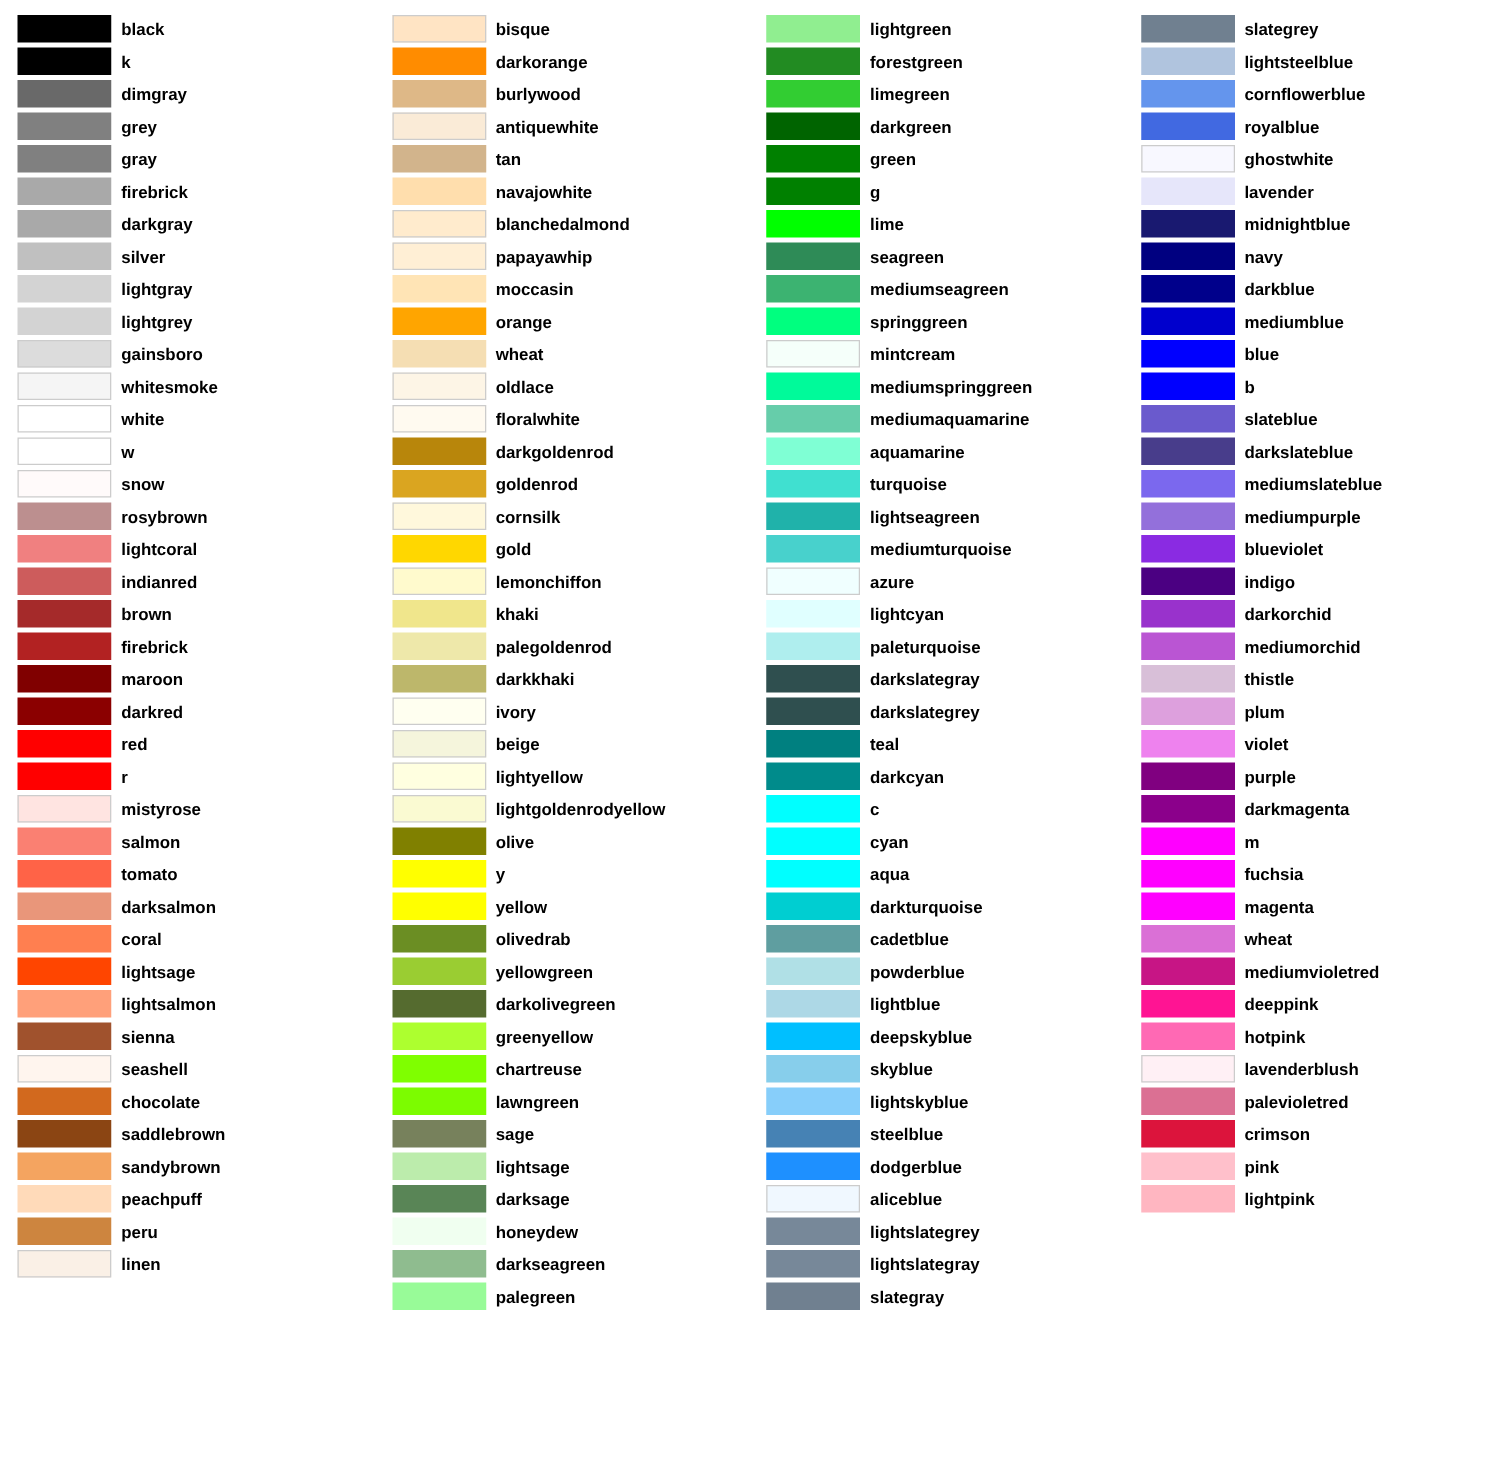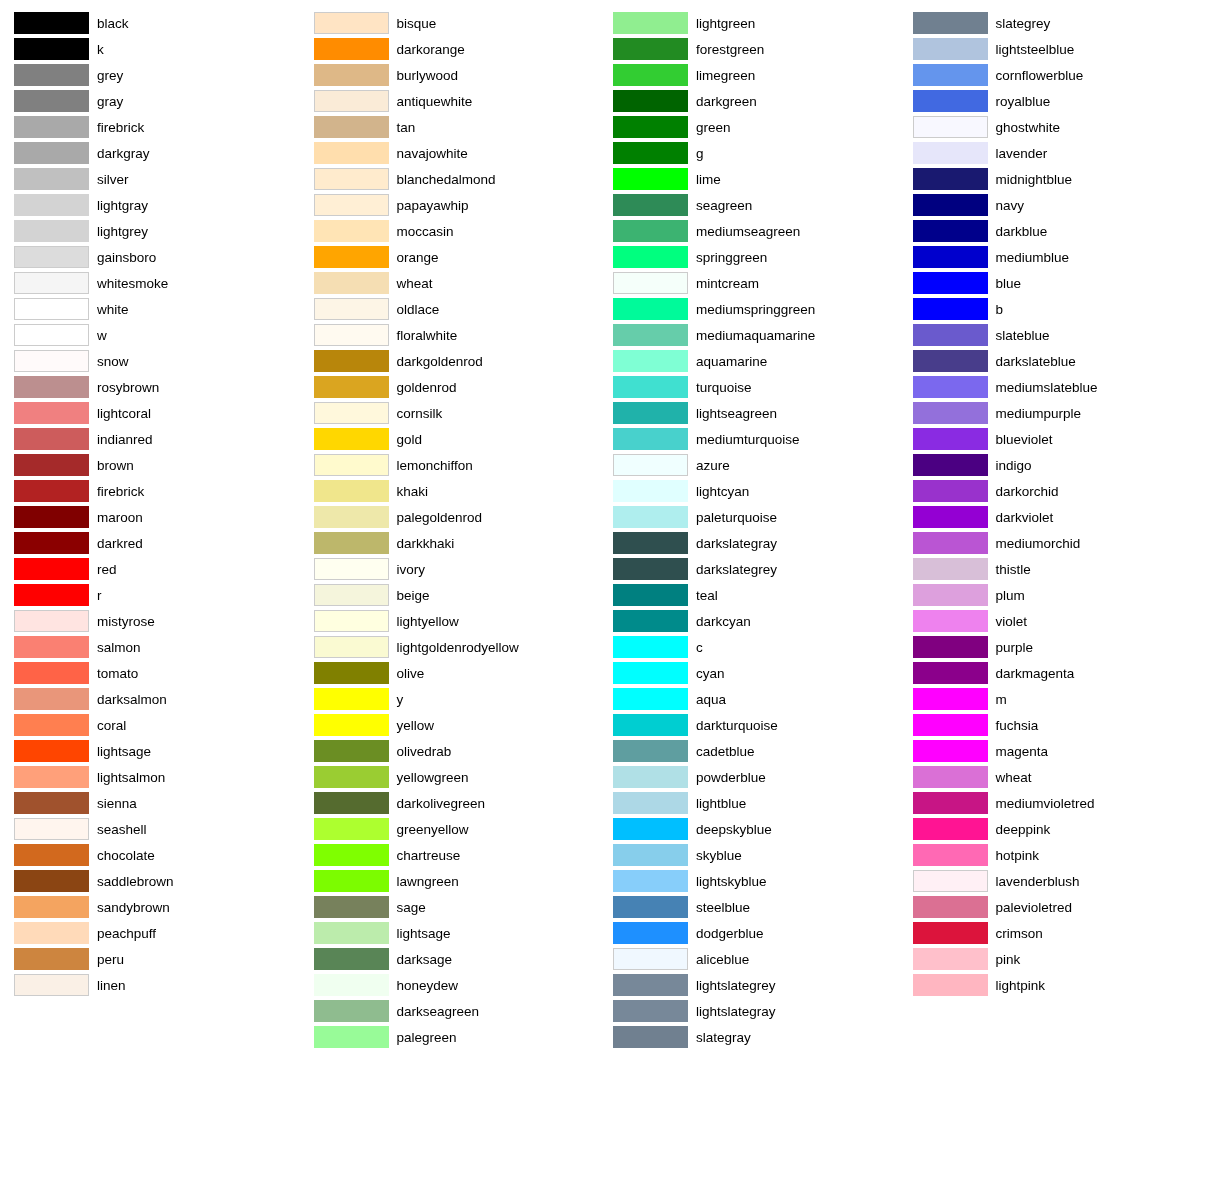--- a/index.html
+++ b/index.html
@@ -6,20 +6,21 @@
     body {
       font-family: Arial, sans-serif;
       font-size: 14px;
       background: white;
       padding: 10px;
     }
     .grid {
       display: grid;
       grid-template-columns: repeat(4, 1fr);
       gap: 12px;
+      font-weight: bold;
     }
     .column {
       display: flex;
       flex-direction: column;
     }
     .color-item {
       display: flex;
       align-items: center;
       height: 26px;
       padding: 2px 4px;
@@ -42,20 +43,24 @@
 <div class="column">
       <div class="color-item">
         <div class="color-swatch" style="background-color: rgb(0, 0, 0);"></div>
         <span class="color-name">black</span>
       </div>
       <div class="color-item">
         <div class="color-swatch" style="background-color: rgb(0, 0, 0);"></div>
         <span class="color-name">k</span>
       </div>
       <div class="color-item">
+        <div class="color-swatch" style="background-color: rgb(105, 105, 105);"></div>
+        <span class="color-name">dimgray</span>
+      </div>
+      <div class="color-item">
         <div class="color-swatch" style="background-color: rgb(128, 128, 128);"></div>
         <span class="color-name">grey</span>
       </div>
       <div class="color-item">
         <div class="color-swatch" style="background-color: rgb(128, 128, 128);"></div>
         <span class="color-name">gray</span>
       </div>
       <div class="color-item">
         <div class="color-swatch" style="background-color: rgb(169, 169, 169);"></div>
         <span class="color-name">firebrick</span>
@@ -586,24 +591,20 @@
         <div class="color-swatch" style="background-color: rgb(138, 43, 226);"></div>
         <span class="color-name">blueviolet</span>
       </div>
       <div class="color-item">
         <div class="color-swatch" style="background-color: rgb(75, 0, 130);"></div>
         <span class="color-name">indigo</span>
       </div>
       <div class="color-item">
         <div class="color-swatch" style="background-color: rgb(153, 50, 204);"></div>
         <span class="color-name">darkorchid</span>
-      </div>
-      <div class="color-item">
-        <div class="color-swatch" style="background-color: rgb(148, 0, 211);"></div>
-        <span class="color-name">darkviolet</span>
       </div>
       <div class="color-item">
         <div class="color-swatch" style="background-color: rgb(186, 85, 211);"></div>
         <span class="color-name">mediumorchid</span>
       </div>
       <div class="color-item">
         <div class="color-swatch" style="background-color: rgb(216, 191, 216);"></div>
         <span class="color-name">thistle</span>
       </div>
       <div class="color-item">

